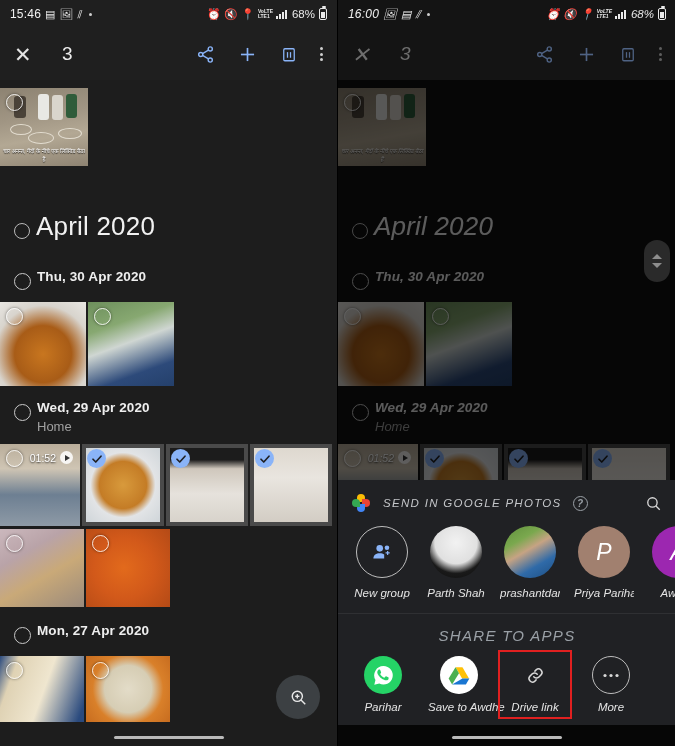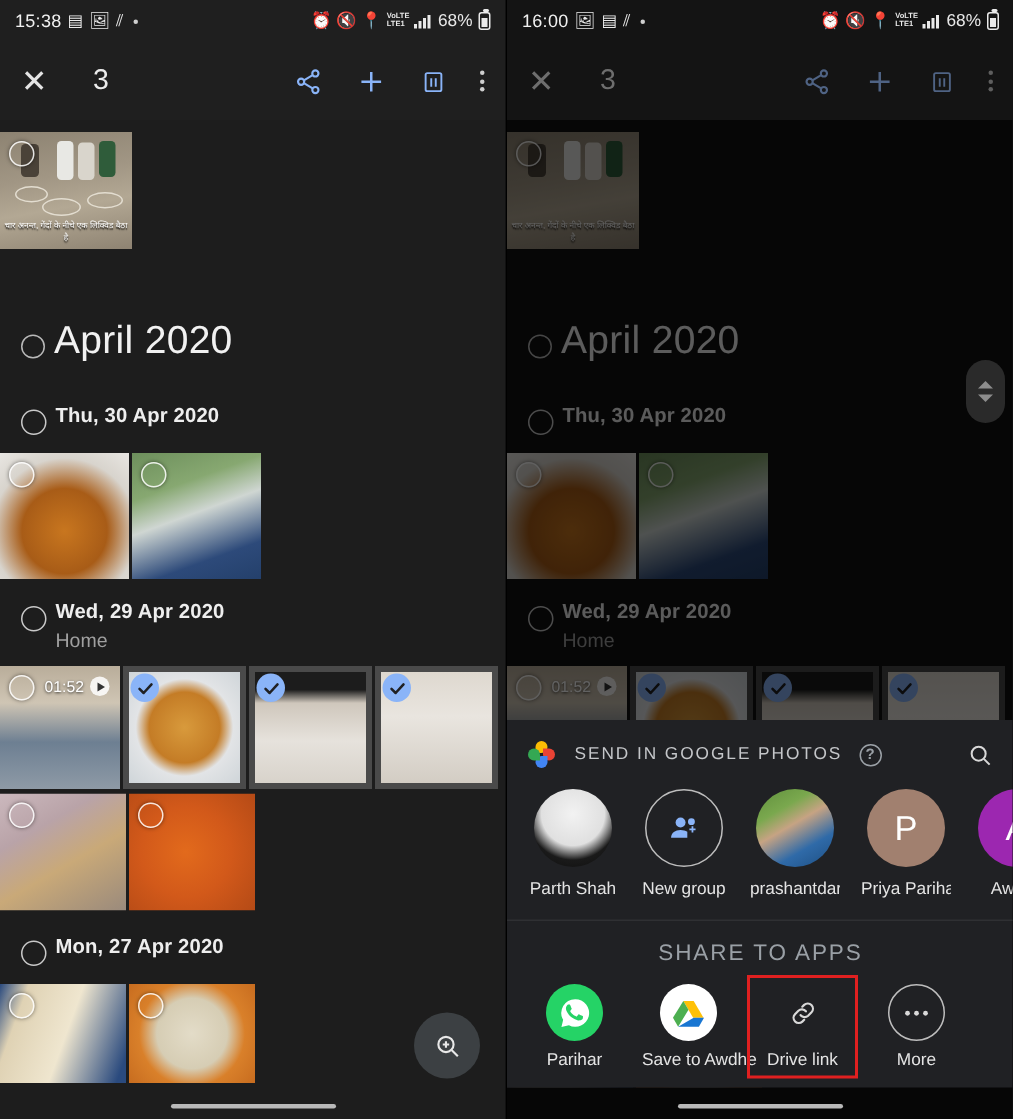--- a/index.html
+++ b/index.html
@@ -11,21 +11,21 @@
   }
   .page { position: relative; width: 675px; height: 746px; display: flex; background:#000; }
 
   .panel {
     position: relative;
     width: 337px; height: 746px;
     background: #1d1d1d;
     overflow: hidden;
     flex: none;
   }
-  .panel.right { width: 338px; background:#121212; }
+  .panel.right { width: 338px; background:#121212;font-style:italic; }
   .divider { width: 1px; height: 746px; background: #000; flex: none; }
 
   
   .statusbar {
     height: 28px; background: #1f1f1f;
     display: flex; align-items: center;
     padding: 0 10px;
     color: #e8e8e8; font-size: 11.5px;
   }
   .panel.right .statusbar { background:#141414; }
@@ -170,21 +170,21 @@
 </style>
 </head>
 <body>
 
 <div class="page">
 
   <div class="panel left">
 
     <div class="statusbar">
       <div class="sb-left">
-        <span class="sb-time">15:38</span>
+        <span class="sb-time">15:46</span>
         <span class="sb-ico">▤</span>
         <span class="sb-ico">🖼</span>
         <span class="sb-ico">⫽</span>
         <span class="sb-dot"></span>
       </div>
       <div class="sb-right">
         <span class="sb-ico">⏰</span>
         <span class="sb-ico">🔇</span>
         <span class="sb-ico">📍</span>
         <span class="sb-net">
@@ -547,34 +547,34 @@
           <div class="search-ic">
             <svg width="17" height="17" viewBox="0 0 24 24" fill="none" stroke="currentColor" stroke-width="1.9">
               <circle cx="10.5" cy="10.5" r="6.6"></circle>
                 <line x1="15.4" y1="15.4" x2="20.8" y2="20.8"></line>
             </svg>
           </div>
         </div>
 
         <div class="people">
           <div class="person">
-            <div class="av" style="background:radial-gradient(circle at 50% 32%,#f2f2f2 0%,#e0e0e0 48%,#1a1a1a 70%,#0d0d0d 100%)"></div>
-            <div class="p-name">Parth Shah</div>
-          </div>
-
-          <div class="person">
             <div class="av newgrp">
               <svg width="24" height="22" viewBox="0 0 24 24" fill="#8ab4f8">
                 <circle cx="9.5" cy="8" r="3.6"></circle>
                 <path d="M2.6 19c0-3.6 3.1-5.6 6.9-5.6 1.9 0 3.6.5 4.9 1.4V19z"></path>
                 <circle cx="17.4" cy="7.4" r="2.5"></circle>
                 <path d="M20.4 12.4h-1.6v-1.6h-1.3v1.6h-1.6v1.3h1.6v1.6h1.3v-1.6h1.6z"></path>
               </svg>
             </div>
             <div class="p-name">New group</div>
+          </div>
+
+          <div class="person">
+            <div class="av" style="background:radial-gradient(circle at 50% 32%,#f2f2f2 0%,#e0e0e0 48%,#1a1a1a 70%,#0d0d0d 100%)"></div>
+            <div class="p-name">Parth Shah</div>
           </div>
 
           <div class="person">
             <div class="av" style="background:linear-gradient(150deg,#5f8f3c 0%,#7aa84e 28%,#c6a383 46%,#2f6aa8 72%,#1d4e82 100%)"></div>
             <div class="p-name">prashantdarj…</div>
           </div>
 
           <div class="person">
             <div class="av" style="background:#a1806f">
               <span>P</span>

